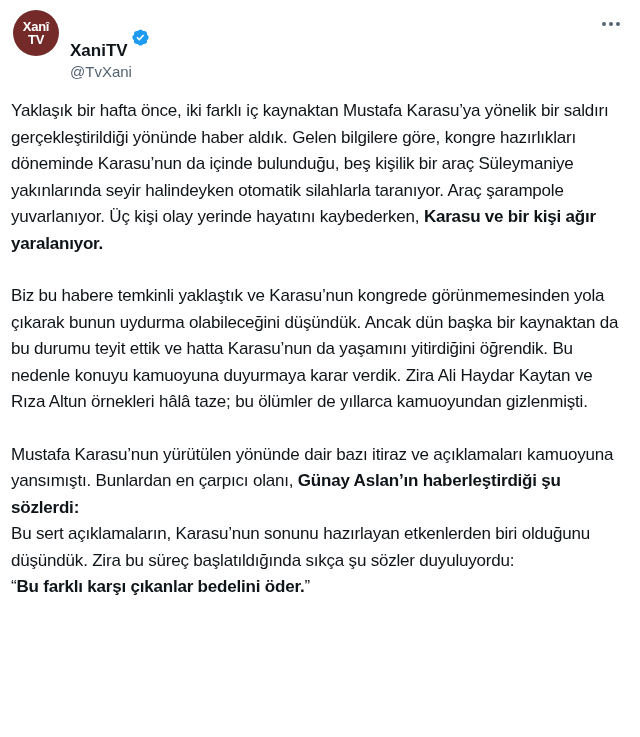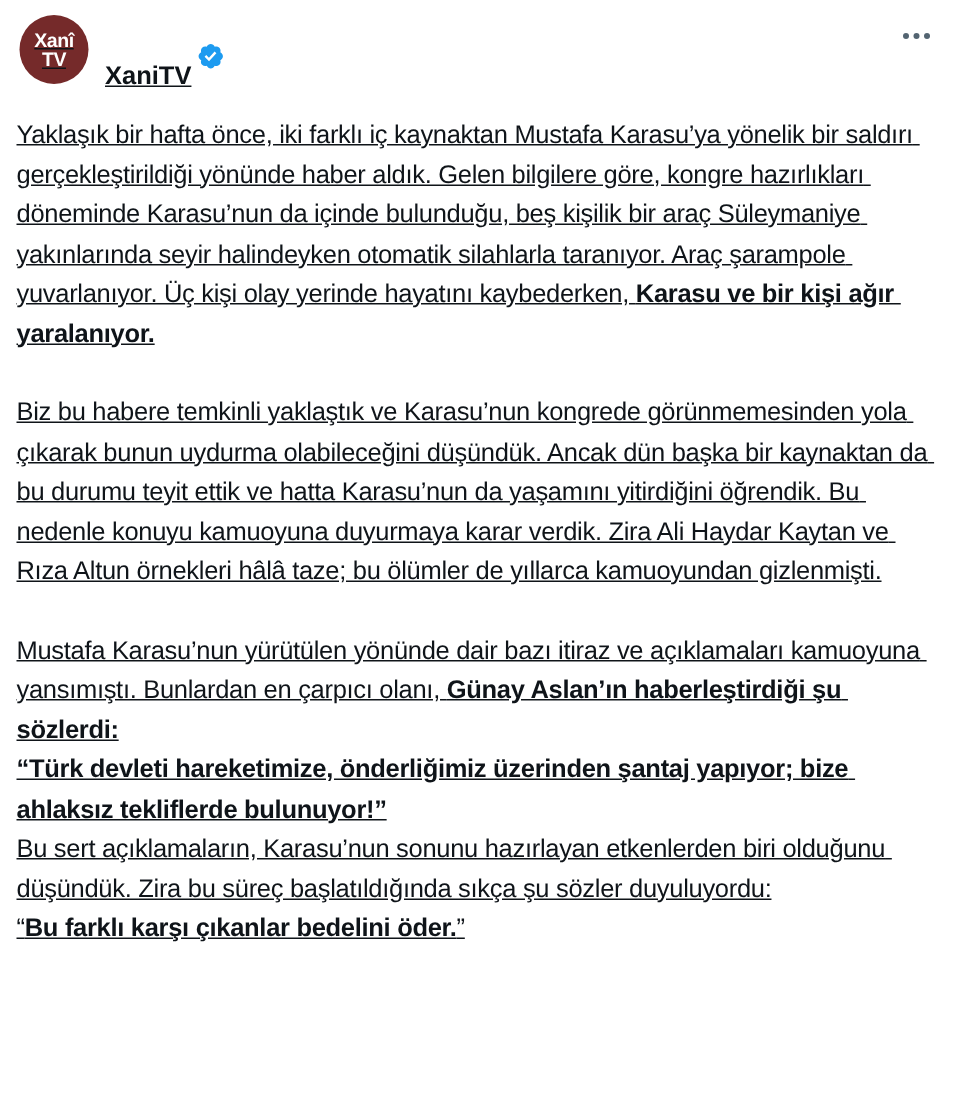--- a/index.html
+++ b/index.html
@@ -12,21 +12,21 @@
   * { box-sizing: border-box; }
   html, body { margin: 0; padding: 0; }
   body {
     width: 640px;
     height: 737px;
     background: var(--bg);
     color: var(--text-primary);
     font-family: "Liberation Sans", sans-serif;
     overflow: hidden;
   }
-  .tweet { width: 640px; text-decoration: underline; }
+  .tweet { width: 640px; }
 
   
   .header {
     display: flex;
     align-items: flex-start;
     padding: 10px 16px 0 13px;
   }
   .avatar {
     width: 46px;
     height: 46px;
@@ -113,33 +113,33 @@
       <span class="avatar-line2">TV</span>
     </div>
 
     <div class="name-block">
       <div class="name-row">
         <span class="display-name">XaniTV</span>
         <svg class="verified" viewBox="0 0 24 24" aria-hidden="true">
           <path fill="#1d9bf0" d="M22.25 12c0-1.43-.88-2.67-2.19-3.34.46-1.39.2-2.9-.81-3.91s-2.52-1.27-3.91-.81c-.66-1.31-1.91-2.19-3.34-2.19s-2.67.88-3.33 2.19c-1.4-.46-2.91-.2-3.92.81s-1.26 2.52-.8 3.91c-1.31.67-2.2 1.91-2.2 3.34s.89 2.67 2.2 3.34c-.46 1.39-.21 2.9.8 3.91s2.52 1.26 3.91.81c.67 1.31 1.91 2.19 3.34 2.19s2.68-.88 3.34-2.19c1.39.45 2.9.2 3.91-.81s1.27-2.52.81-3.91c1.31-.67 2.19-1.91 2.19-3.34zm-11.71 4.2L6.8 12.46l1.41-1.42 2.26 2.26 4.8-5.23 1.47 1.36-6.2 6.77z"></path>
         </svg>
       </div>
+      <div class="handle">@TvXani</div>
     </div>
 
     <div class="more" title="">
       <span class="dot"></span>
       <span class="dot"></span>
       <span class="dot"></span>
     </div>
   </div>
 
   <div class="content">
     <div class="tweet-body">
         <p class="tweet-paragraph"><span>Yaklaşık bir hafta önce, iki farklı iç kaynaktan Mustafa Karasu’ya yönelik bir saldırı gerçekleştirildiği yönünde haber aldık. Gelen bilgilere göre, kongre hazırlıkları döneminde Karasu’nun da içinde bulunduğu, beş kişilik bir araç Süleymaniye yakınlarında seyir halindeyken otomatik silahlarla taranıyor. Araç şarampole yuvarlanıyor. Üç kişi olay yerinde hayatını kaybederken, </span><span class="seg-bold">Karasu ve bir kişi ağır yaralanıyor.</span></p>
         <p class="tweet-paragraph"><span>Biz bu habere temkinli yaklaştık ve Karasu’nun kongrede görünmemesinden yola çıkarak bunun uydurma olabileceğini düşündük. Ancak dün başka bir kaynaktan da bu durumu teyit ettik ve hatta Karasu’nun da yaşamını yitirdiğini öğrendik. Bu nedenle konuyu kamuoyuna duyurmaya karar verdik. Zira Ali Haydar Kaytan ve Rıza Altun örnekleri hâlâ taze; bu ölümler de yıllarca kamuoyundan gizlenmişti.</span></p>
         <p class="tweet-paragraph"><span>Mustafa Karasu’nun yürütülen yönünde dair bazı itiraz ve açıklamaları kamuoyuna yansımıştı. Bunlardan en çarpıcı olanı, </span><span class="seg-bold">Günay Aslan’ın haberleştirdiği şu sözlerdi:
-</span><span class="seg-bold">“Türk devleti hareketimize, önderliğimiz üzerinden şantaj yapıyor; bize ahlaksız tekliflerde bulunuyor!”
 </span><span>Bu sert açıklamaların, Karasu’nun sonunu hazırlayan etkenlerden biri olduğunu düşündük. Zira bu süreç başlatıldığında sıkça şu sözler duyuluyordu:
 </span><span>“</span><span class="seg-bold">Bu farklı karşı çıkanlar bedelini öder.</span><span>”</span></p>
       </div>
   </div>
 
 </div>
 
 </body></html>

